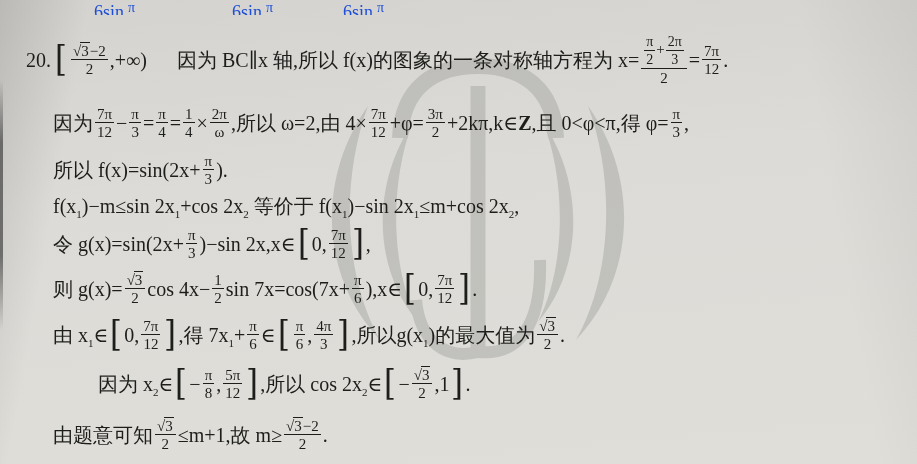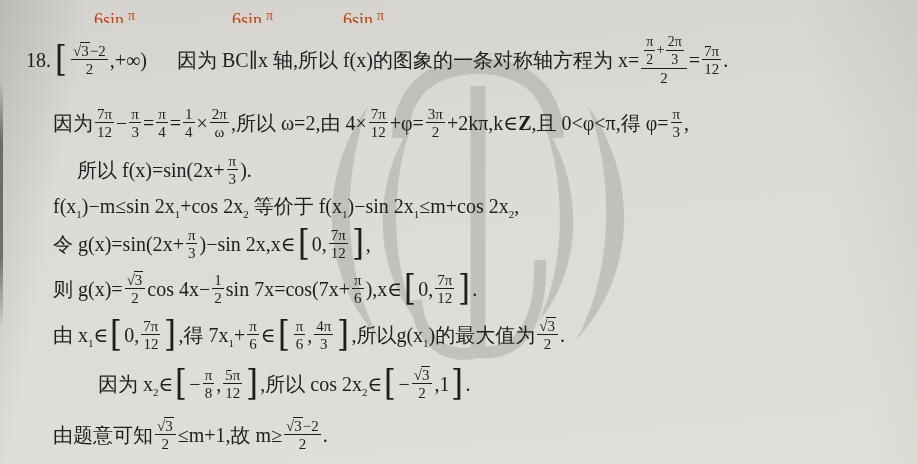--- a/index.html
+++ b/index.html
@@ -15,22 +15,22 @@
       linear-gradient(260deg, rgba(120,120,116,.12) 0%, rgba(120,120,116,0) 12%),
       linear-gradient(175deg, #d4d3cf 0%, #dcdbd7 38%, #dfded9 100%);
   }
   .edge-shadow{
     position:absolute;left:0;top:80px;width:3px;height:250px;
     background:linear-gradient(to bottom, rgba(30,30,30,0), rgba(30,30,30,.55) 25%, rgba(30,30,30,.55) 70%, rgba(30,30,30,0));
   }
   .wm{position:absolute;inset:0;pointer-events:none;}
   
   .frag{
-    position:absolute;top:8px;height:15px;overflow:hidden;
-    color:#c2410c;font-size:18px;line-height:24px;white-space:nowrap;
+    position:absolute;top:0;height:15px;overflow:hidden;
+    color:#1d4ed8;font-size:18px;line-height:24px;white-space:nowrap;
   }
   .frag .in{display:inline-block;margin-top:-14px;}
   .ffrac{display:inline-flex;flex-direction:column;text-align:center;vertical-align:top;font-size:14px;line-height:15px;margin-left:4px;}
   
   .line{
     position:absolute;white-space:nowrap;color:#1d1d1b;
     font-size:20px;
   }
   .t{font-style:normal;}
   .it{}
@@ -80,21 +80,21 @@
         </span></span></div>
     <div class="frag" style="left: 232px;"><span class="in"><span>6sin</span><span class="ffrac">
           <span>π</span>
         </span></span></div>
     <div class="frag" style="left: 343px;"><span class="in"><span>6sin</span><span class="ffrac">
           <span>π</span>
         </span></span></div>
   </div>
 
 <div id="solution">
-    <div class="line" style="left: 26px; top: 24px; height: 72px; line-height: 72px;"><span class="t">18.</span><span class="sp" style="width: 2px;"></span><span class="bk">[</span><span class="frac">
+    <div class="line" style="left: 26px; top: 24px; height: 72px; line-height: 72px;"><span class="t">20.</span><span class="sp" style="width: 2px;"></span><span class="bk">[</span><span class="frac">
         <span class="num"><span class="sq">√<span class="ovl">3</span></span><span class="t">−2</span></span>
         <span class="den"><span class="t">2</span></span>
       </span><span class="t">,+∞)</span><span class="sp" style="width: 30px;"></span><span class="t">因为 </span><span class="it">BC</span><span class="t">∥</span><span class="it">x</span><span class="t"> 轴,所以 </span><span class="it">f</span><span class="t">(</span><span class="it">x</span><span class="t">)的图象的一条对称轴方程为 </span><span class="it">x</span><span class="t">=</span><span class="frac">
         <span class="num"><span class="frac">
             <span class="num"><span class="t">π</span></span>
             <span class="den"><span class="t">2</span></span>
           </span><span class="t">+</span><span class="frac">
             <span class="num"><span class="t">2π</span></span>
             <span class="den"><span class="t">3</span></span>
           </span></span>
@@ -121,21 +121,21 @@
       </span><span class="t">,所以 </span><span class="it">ω</span><span class="t">=2,由 4×</span><span class="frac">
         <span class="num"><span class="t">7π</span></span>
         <span class="den"><span class="t">12</span></span>
       </span><span class="t">+</span><span class="it">φ</span><span class="t">=</span><span class="frac">
         <span class="num"><span class="t">3π</span></span>
         <span class="den"><span class="t">2</span></span>
       </span><span class="t">+2</span><span class="it">k</span><span class="t">π,</span><span class="it">k</span><span class="t">∈</span><span class="bold">Z</span><span class="t">,且 0&lt;</span><span class="it">φ</span><span class="t">&lt;π,得 </span><span class="it">φ</span><span class="t">=</span><span class="frac">
         <span class="num"><span class="t">π</span></span>
         <span class="den"><span class="t">3</span></span>
       </span><span class="t">,</span></div>
-    <div class="line" style="left: 53px; top: 150px; height: 40px; line-height: 40px; margin-left: 24px;"><span class="t">所以 </span><span class="it">f</span><span class="t">(</span><span class="it">x</span><span class="t">)=sin(2</span><span class="it">x</span><span class="t">+</span><span class="frac">
+    <div class="line" style="left: 53px; top: 150px; height: 40px; line-height: 40px;"><span class="t">所以 </span><span class="it">f</span><span class="t">(</span><span class="it">x</span><span class="t">)=sin(2</span><span class="it">x</span><span class="t">+</span><span class="frac">
         <span class="num"><span class="t">π</span></span>
         <span class="den"><span class="t">3</span></span>
       </span><span class="t">).</span></div>
     <div class="line" style="left: 53px; top: 192px; height: 28px; line-height: 28px;"><span class="it">f</span><span class="t">(</span><span class="it">x</span><sub>1</sub><span class="t">)−</span><span class="it">m</span><span class="t">≤sin 2</span><span class="it">x</span><sub>1</sub><span class="t">+cos 2</span><span class="it">x</span><sub>2</sub><span class="t"> 等价于 </span><span class="it">f</span><span class="t">(</span><span class="it">x</span><sub>1</sub><span class="t">)−sin 2</span><span class="it">x</span><sub>1</sub><span class="t">≤</span><span class="it">m</span><span class="t">+cos 2</span><span class="it">x</span><sub>2</sub><span class="t">,</span></div>
     <div class="line" style="left: 53px; top: 222px; height: 44px; line-height: 44px;"><span class="t">令 </span><span class="it">g</span><span class="t">(</span><span class="it">x</span><span class="t">)=sin(2</span><span class="it">x</span><span class="t">+</span><span class="frac">
         <span class="num"><span class="t">π</span></span>
         <span class="den"><span class="t">3</span></span>
       </span><span class="t">)−sin 2</span><span class="it">x</span><span class="t">,</span><span class="it">x</span><span class="t">∈</span><span class="bk">[</span><span class="t">0,</span><span class="frac">
         <span class="num"><span class="t">7π</span></span>
         <span class="den"><span class="t">12</span></span>

